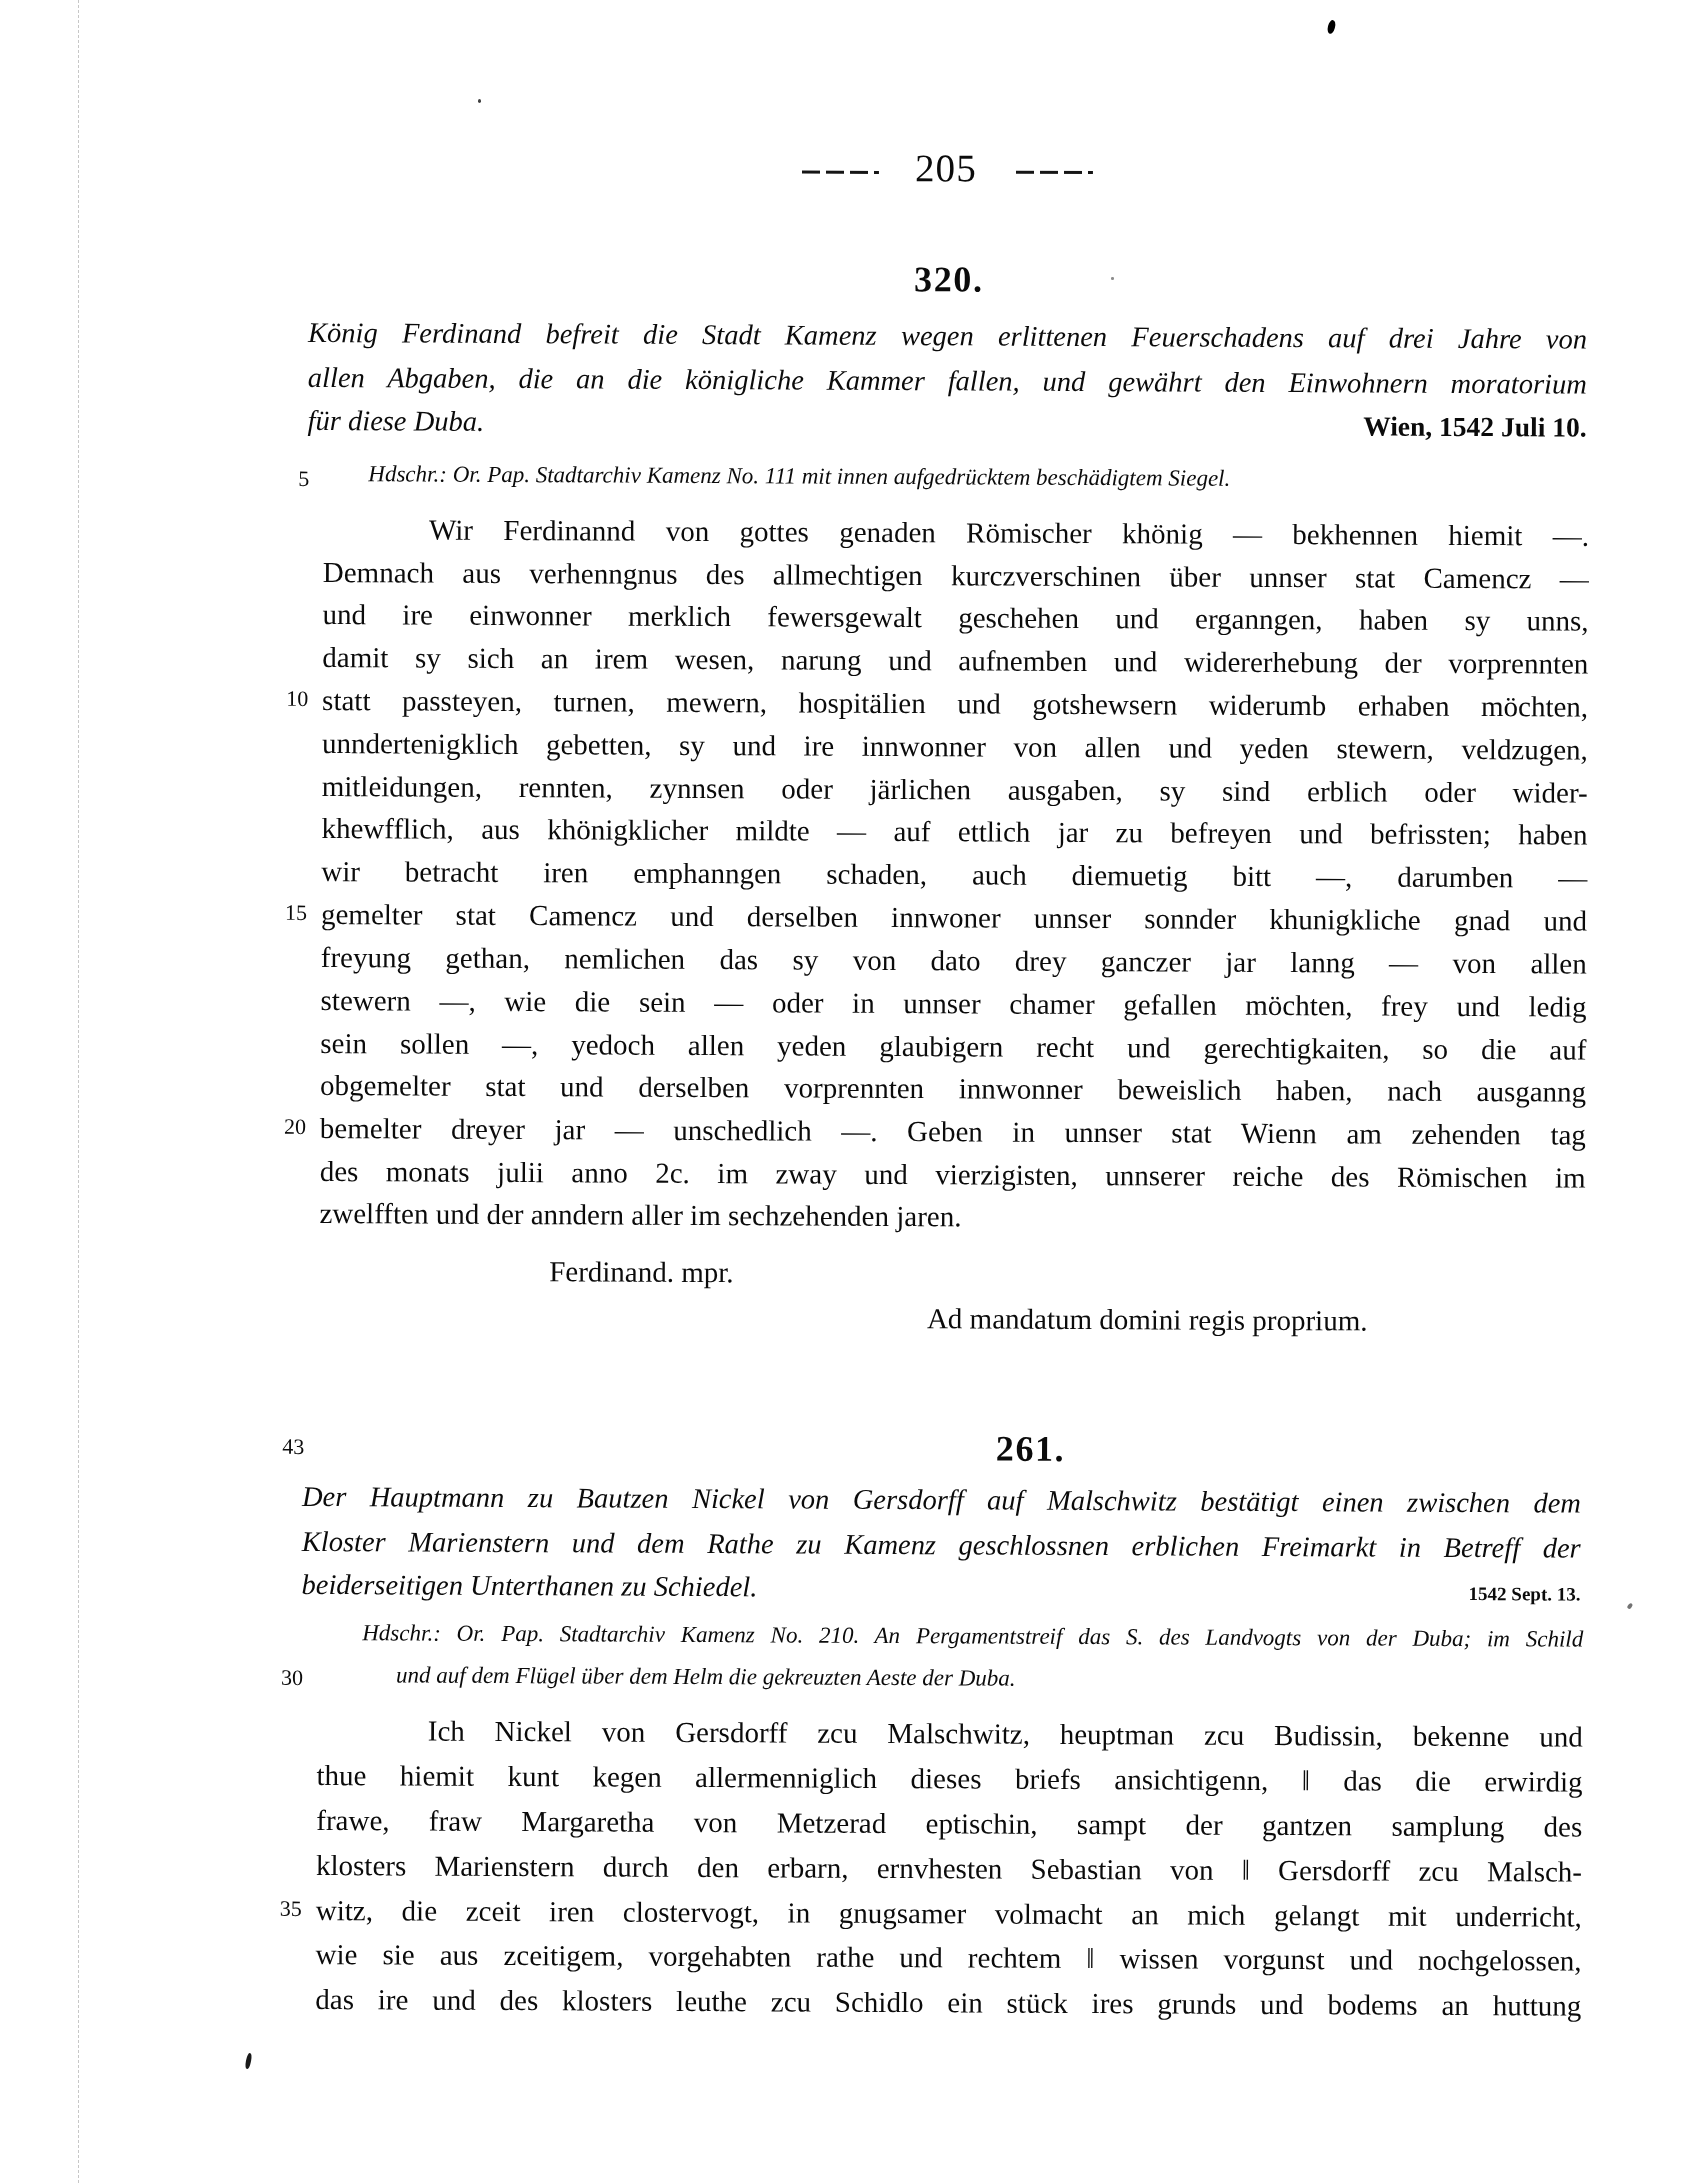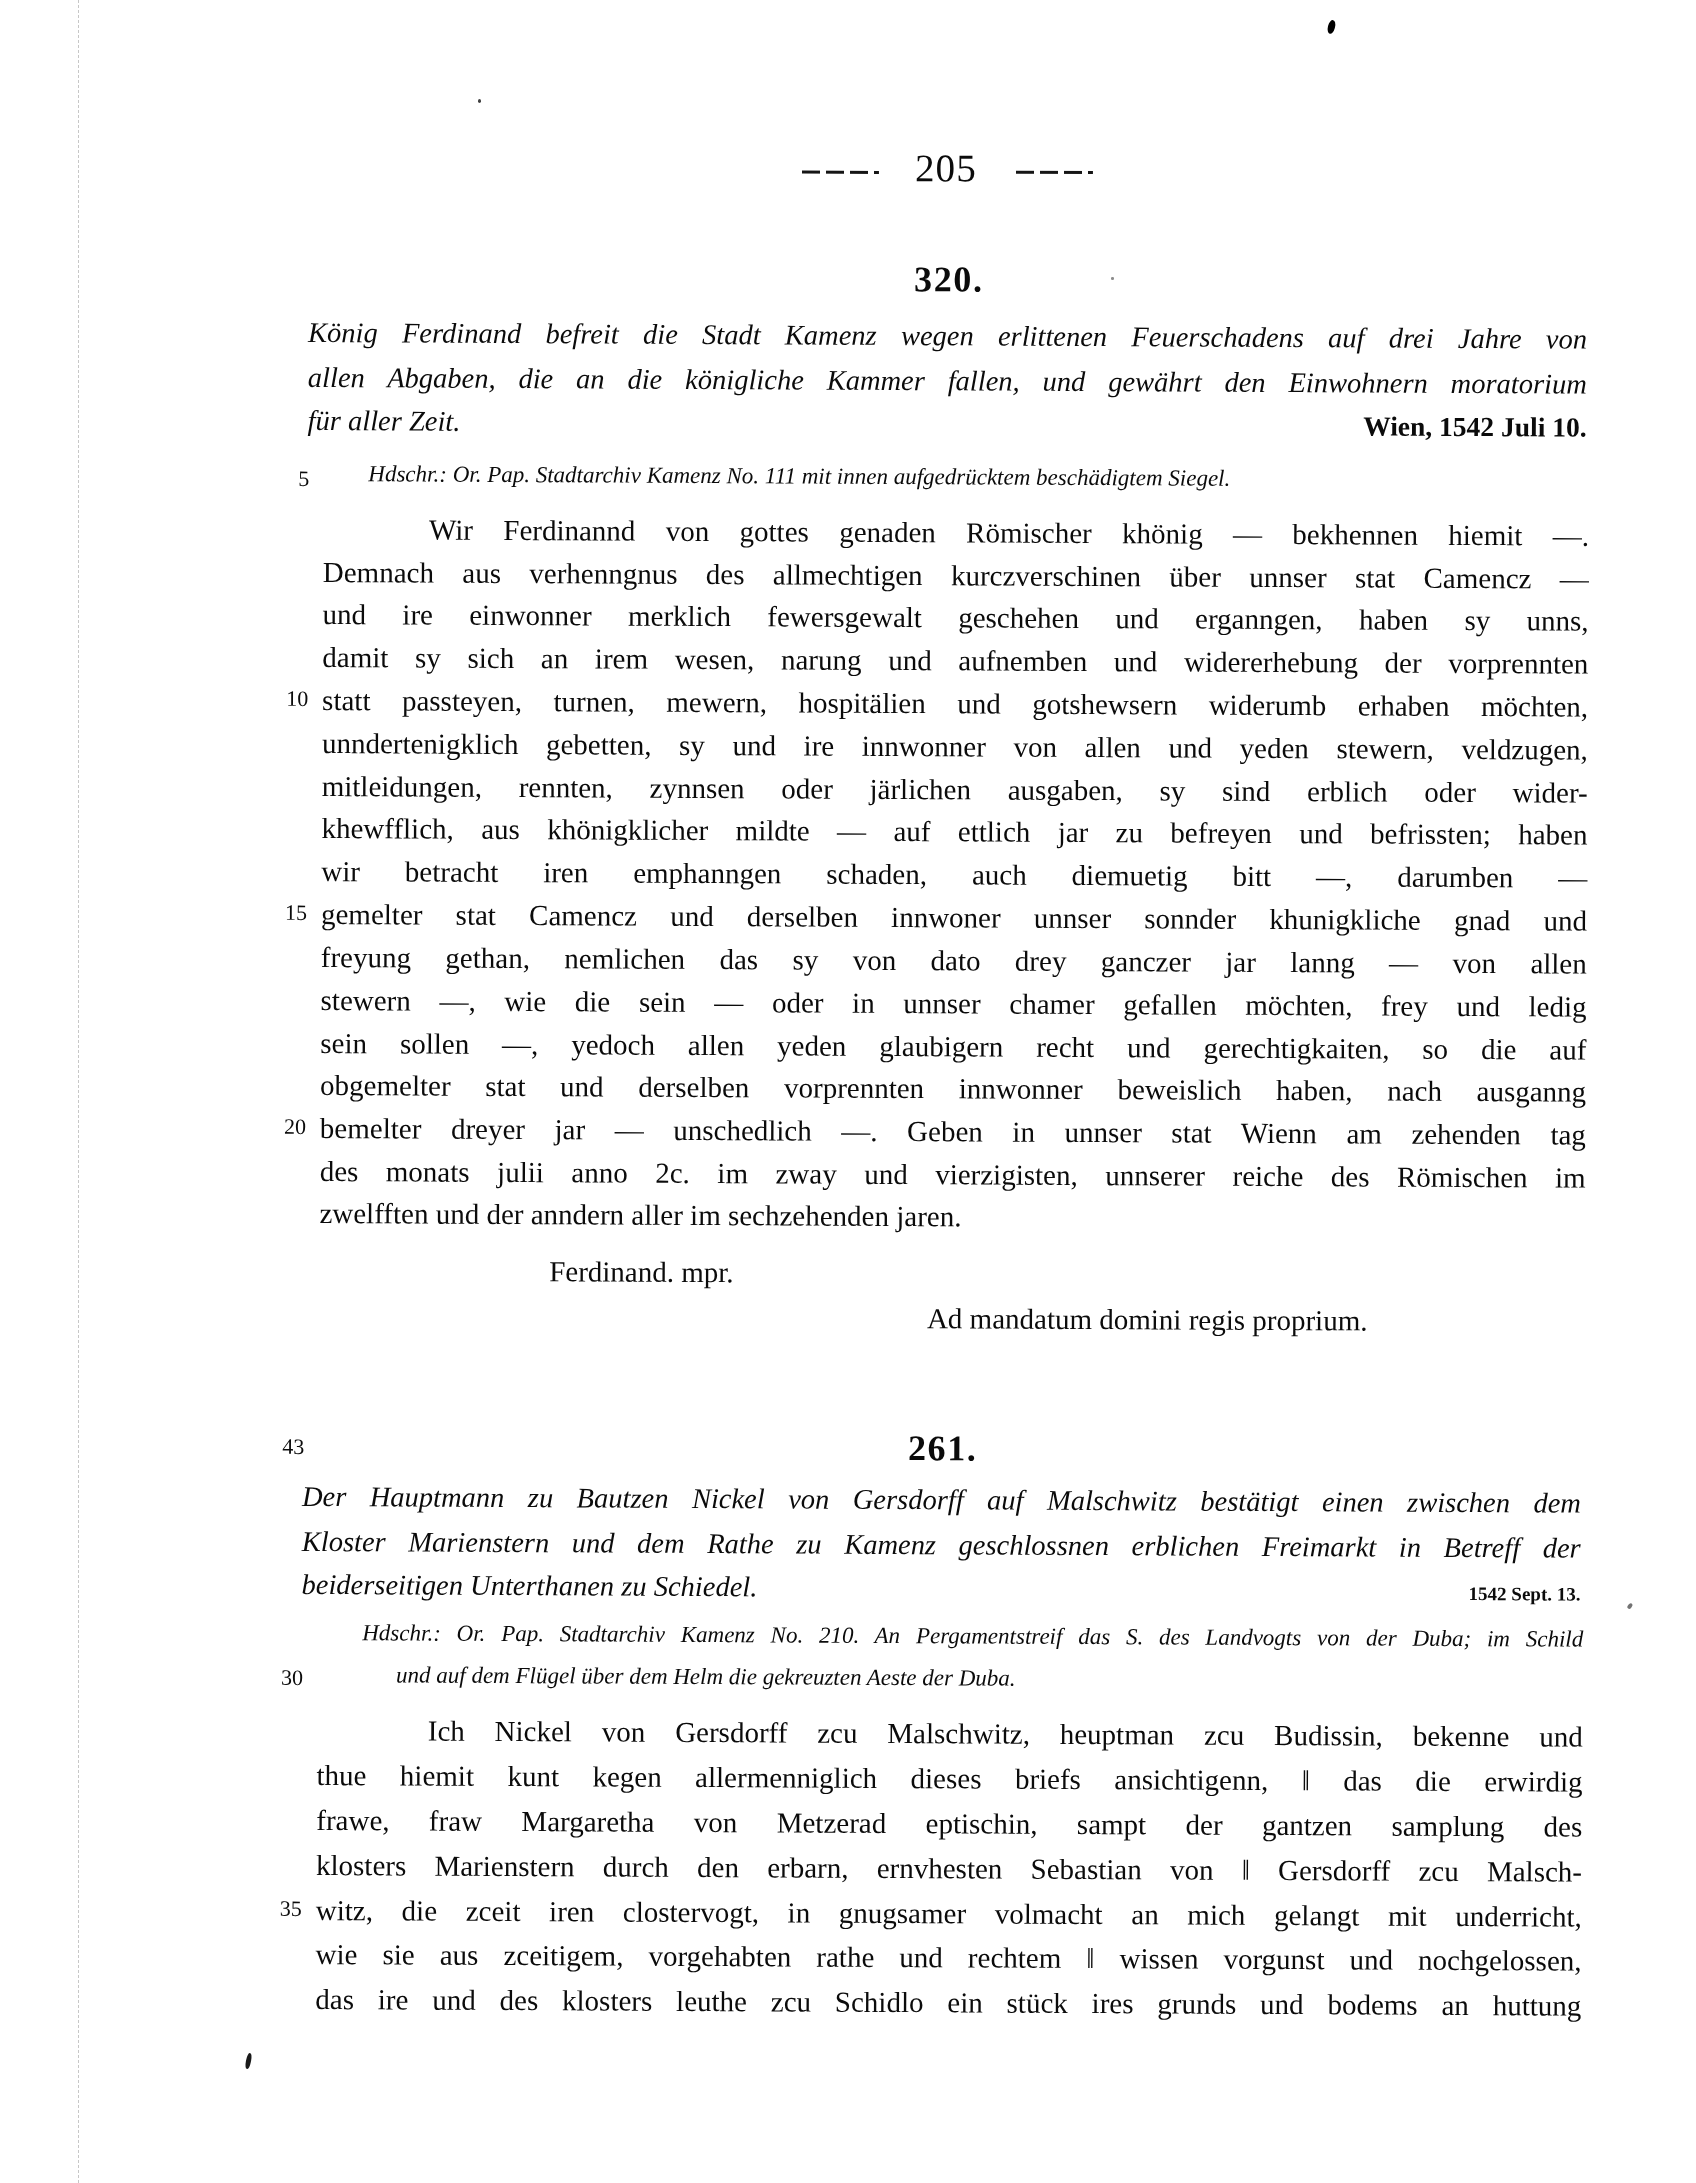--- a/index.html
+++ b/index.html
@@ -37,21 +37,21 @@
 
     <div class="t pgnum" style="left:893px;top:142px;width:106px;text-align:center;">205</div>
     <div class="dash" style="left:802px;top:168px;width:77px;"></div>
     <div class="dash" style="left:1016px;top:167px;width:77px;"></div>
 
     <div class="t headnum" style="left:865px;top:255px;width:169px;text-align:center;">320.</div>
 
     <div class="j sum" style="left:309px;top:316px;width:1279px;">König Ferdinand befreit die Stadt Kamenz wegen erlittenen Feuerschadens auf drei Jahre von</div>
     <div class="j sum" style="left:309px;top:361px;width:1279px;">allen Abgaben, die an die königliche Kammer fallen, und gewährt den Einwohnern moratorium</div>
     <div class="row" style="left:309px;top:405px;width:1279px;">
-      <span class="sum" style="position:static;">für aller Zeit.</span>
+      <span class="sum" style="position:static;">für diese Duba.</span>
       <span class="sumdate">Wien, 1542 Juli 10.</span>
     </div>
 
     <div class="t mnum" style="left:258px;top:466px;">5</div>
     <div class="t src" style="left:370px;top:461px;">Hdschr.: Or. Pap. Stadtarchiv Kamenz No. 111 mit innen aufgedrücktem beschädigtem Siegel.</div>
 
     <div class="j body-line" style="left:325px;top:512px;width:1266px;text-indent:106px;">Wir Ferdinannd von gottes genaden Römischer khönig — bekhennen hiemit —.</div>
     <div class="j body-line" style="left:325px;top:555px;width:1266px;">Demnach aus verhenngnus des allmechtigen kurczverschinen über unnser stat Camencz —</div>
     <div class="j body-line" style="left:325px;top:597px;width:1266px;">und ire einwonner merklich fewersgewalt geschehen und erganngen, haben sy unns,</div>
     <div class="j body-line" style="left:325px;top:640px;width:1266px;">damit sy sich an irem wesen, narung und aufnemben und widererhebung der vorprennten</div>
@@ -69,21 +69,21 @@
     <div class="j body-line" style="left:325px;top:1068px;width:1266px;">obgemelter stat und derselben vorprennten innwonner beweislich haben, nach ausganng</div>
     <div class="t mnum" style="left:258px;top:1114px;">20</div>
     <div class="j body-line" style="left:325px;top:1111px;width:1266px;">bemelter dreyer jar — unschedlich —. Geben in unnser stat Wienn am zehenden tag</div>
     <div class="j body-line" style="left:325px;top:1154px;width:1266px;">des monats julii anno 2c. im zway und vierzigisten, unnserer reiche des Römischen im</div>
     <div class="t body-line" style="left:325px;top:1197px;">zwelfften und der anndern aller im sechzehenden jaren.</div>
 
     <div class="t body-line" style="left:555px;top:1254px;">Ferdinand. mpr.</div>
     <div class="t body-line" style="left:933px;top:1299px;">Ad mandatum domini regis proprium.</div>
 
     <div class="t mnum" style="left:258px;top:1434px;">43</div>
-    <div class="t headnum" style="left:865px;top:1424px;width:169px;text-align:center;">261.</div>
+    <div class="t headnum" style="left:903px;top:1424px;width:169px;text-align:right;">261.</div>
 
     <div class="j sum" style="left:309px;top:1480px;width:1279px;">Der Hauptmann zu Bautzen Nickel von Gersdorff auf Malschwitz bestätigt einen zwischen dem</div>
     <div class="j sum" style="left:309px;top:1525px;width:1279px;">Kloster Marienstern und dem Rathe zu Kamenz geschlossnen erblichen Freimarkt in Betreff der</div>
     <div class="row" style="left:309px;top:1569px;width:1279px;">
       <span class="sum" style="position:static;">beiderseitigen Unterthanen zu Schiedel.</span>
       <span class="sumdate" style="font-size:19px;">1542 Sept. 13.</span>
     </div>
 
     <div class="j src" style="left:370px;top:1619px;width:1221px;">Hdschr.: Or. Pap. Stadtarchiv Kamenz No. 210.  An Pergamentstreif das S. des Landvogts von der Duba; im Schild</div>
     <div class="t mnum" style="left:258px;top:1665px;">30</div>

